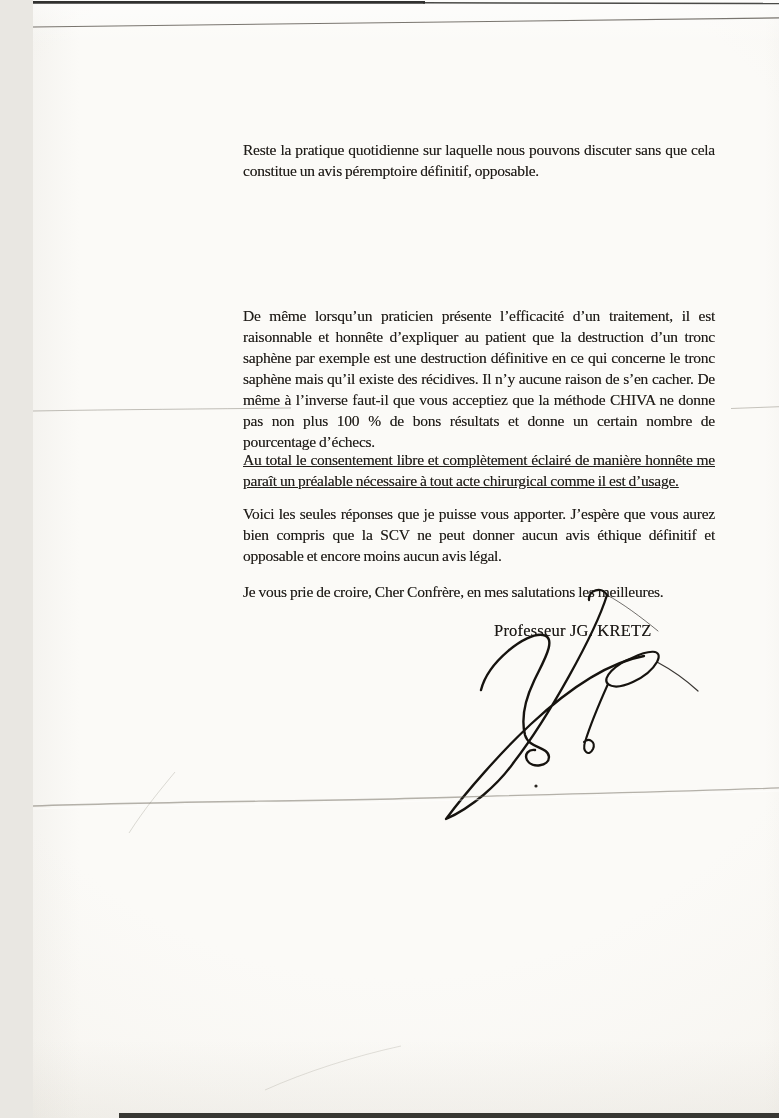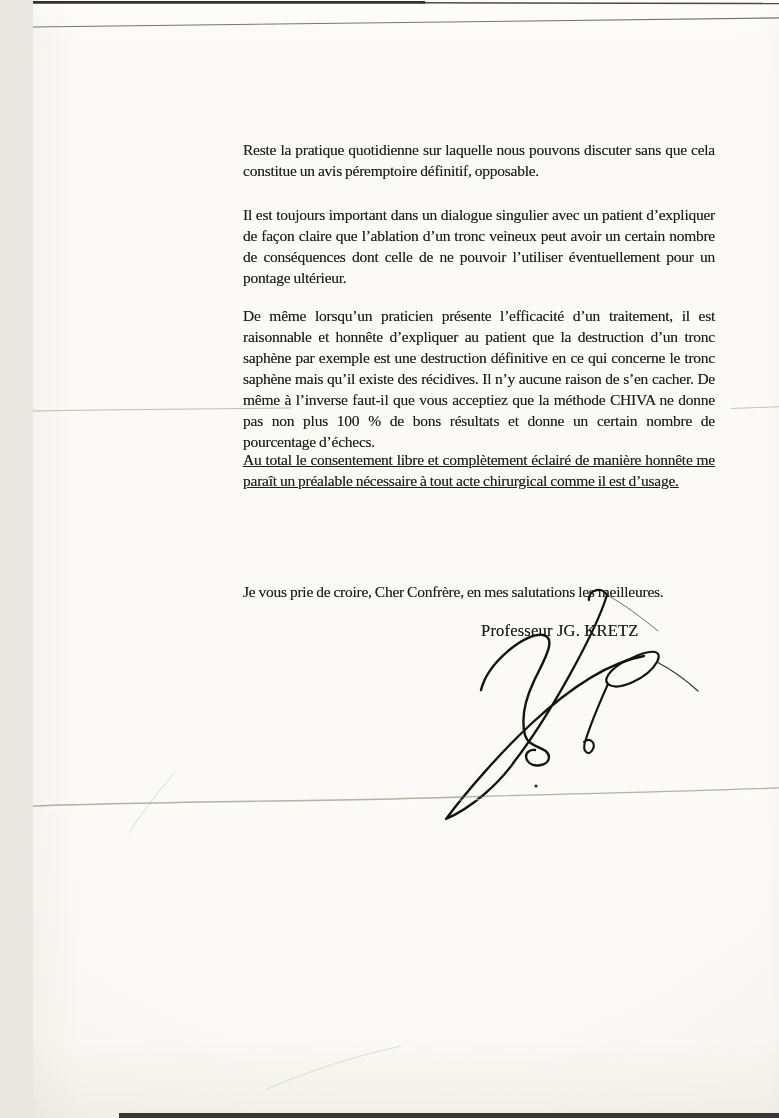--- a/index.html
+++ b/index.html
@@ -57,21 +57,21 @@
     text-shadow: 0 0 0.5px rgba(35,30,25,0.55);
   }
   .p1 { top: 139px; }
   .p2 { top: 204px; }
   .p3 { top: 305px; }
   .p4 { top: 449px; text-decoration: underline; }
   .p5 { top: 503px; }
   .p6 { top: 581px; }
   .signer-name {
     position: absolute;
-    left: 448px;
+    left: 461px;
     top: 620px;
     margin: 0;
     font-size: 16.5px;
     line-height: 21px;
     letter-spacing: 0.2px;
     color: #1c1916;
     text-shadow: 0 0 0.5px rgba(35,30,25,0.55);
     white-space: nowrap;
   }
   .signature-svg {
@@ -96,23 +96,23 @@
     <path d="M698 408.5 L779 405.5" stroke="#6e685c" stroke-width="1" fill="none" opacity="0.38"></path>
     <path d="M0 806 C 140 801, 300 801.5, 430 797 C 555 793, 660 792, 779 786.5" stroke="#6e685c" stroke-width="1.3" fill="none" opacity="0.5"></path>
     <path d="M0 809 C 140 804, 300 804.5, 430 800 C 555 796, 660 795, 779 789.5" stroke="#ffffff" stroke-width="1.2" fill="none" opacity="0.5"></path>
     <path d="M96 833 C 112 808, 128 789, 142 772" stroke="#7a7466" stroke-width="0.8" fill="none" opacity="0.32"></path>
     <path d="M232 1090 C 272 1072, 322 1056, 368 1046" stroke="#7a7466" stroke-width="0.8" fill="none" opacity="0.25"></path>
     <rect x="86" y="1113" width="693" height="5" fill="#23231f" opacity="0.9"></rect>
   </svg>
 
   <div class="letter-body">
     <p class="p1">Reste la pratique quotidienne sur laquelle nous pouvons discuter sans que cela constitue un avis péremptoire définitif, opposable.</p>
-    <p class="p2">Il est toujours important dans un dialogue singulier avec un patient d’expliquer de façon claire que l’ablation d’un tronc veineux peut avoir un certain nombre de conséquences dont celle de ne pouvoir l’utiliser éventuellement pour un pontage ultérieur.</p>
     <p class="p3">De même lorsqu’un praticien présente l’efficacité d’un traitement, il est raisonnable et honnête d’expliquer au patient que la destruction d’un tronc saphène par exemple est une destruction définitive en ce qui concerne le tronc saphène mais qu’il existe des récidives. Il n’y aucune raison de s’en cacher. De même à l’inverse faut-il que vous acceptiez que la méthode CHIVA ne donne pas non plus 100 % de bons résultats et donne un certain nombre de pourcentage d’échecs.</p>
     <p class="p4">Au total le consentement libre et complètement éclairé de manière honnête me paraît un préalable nécessaire à tout acte chirurgical comme il est d’usage.</p>
+    <p class="p5">Voici les seules réponses que je puisse vous apporter. J’espère que vous aurez bien compris que la SCV ne peut donner aucun avis éthique définitif et opposable et encore moins aucun avis légal.</p>
     <p class="p6">Je vous prie de croire, Cher Confrère, en mes salutations les meilleures.</p>
     <div class="signer-name">Professeur JG. KRETZ</div>
   </div>
 
   <svg class="signature-svg" viewBox="0 0 300 245" xmlns="http://www.w3.org/2000/svg">
     <g fill="none" stroke="#16130f" stroke-linecap="round" stroke-linejoin="round">
 
       <path stroke-width="2.4" d="M55 104 C 62 76, 100 46, 117 49 C 132 52, 117 76, 108 95 C 98 116, 95 133, 99 149 C 103 163, 122 160, 123 171 C 123 180, 106 183, 101 174 C 98 168, 103 163, 109 164"></path>
 
       <path stroke-width="2.3" d="M163 14 C 162 4, 176 0, 181 9 C 169 48, 122 132, 88 176 C 72 199, 45 222, 20 233 C 40 206, 75 166, 105 138 C 148 98, 185 76, 218 70"></path>

